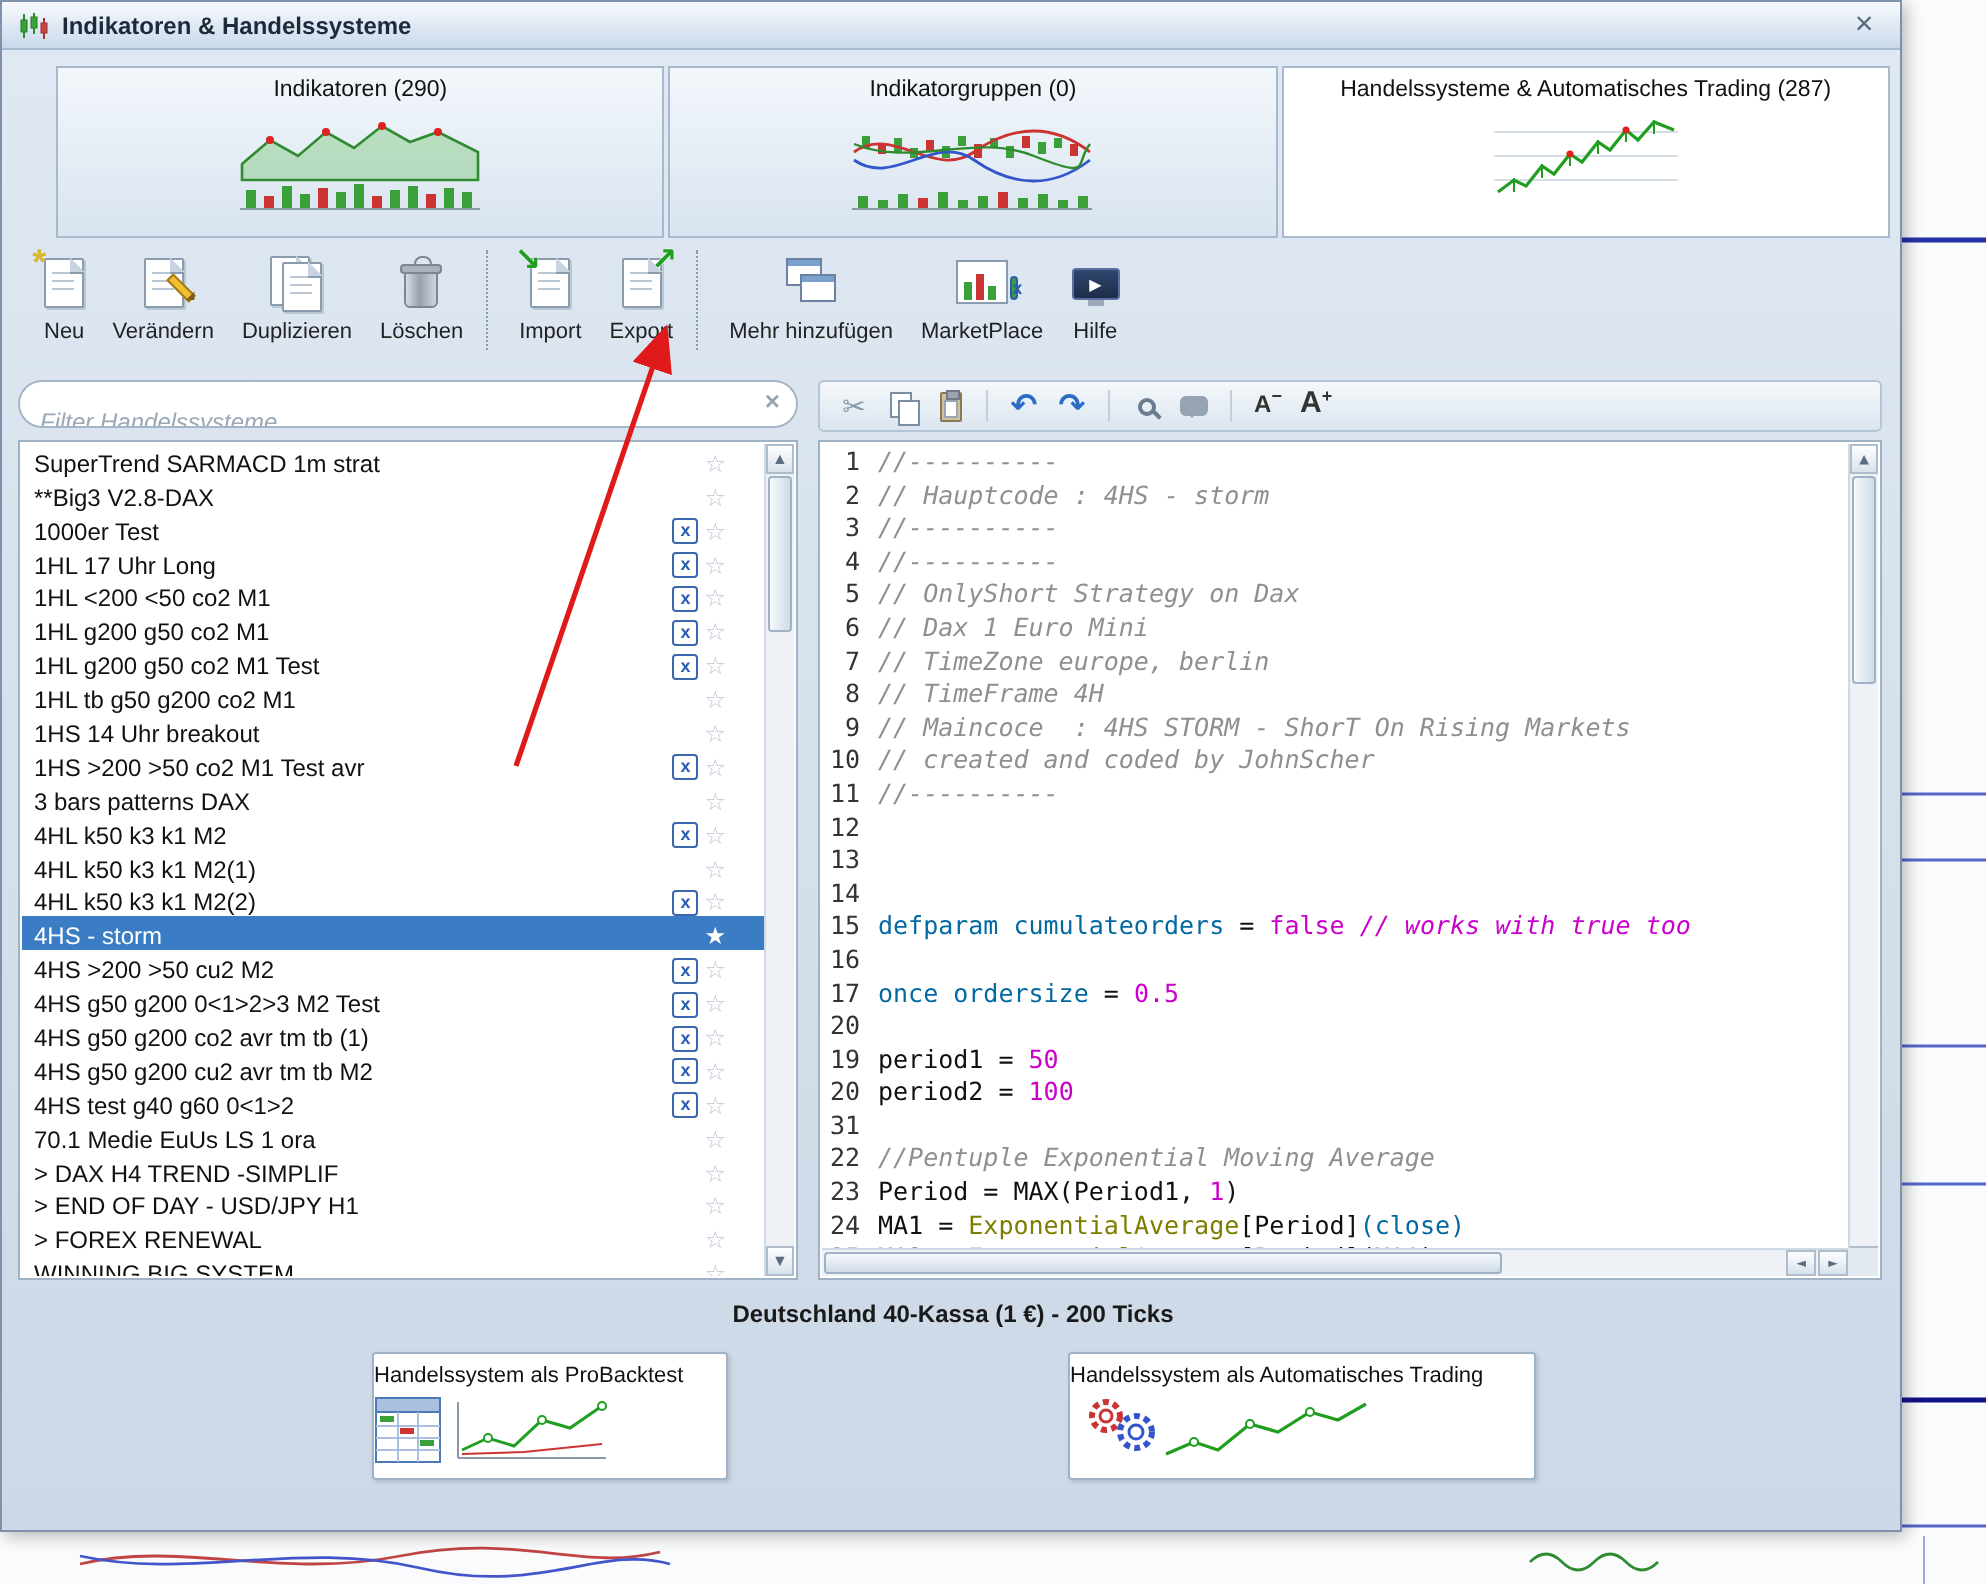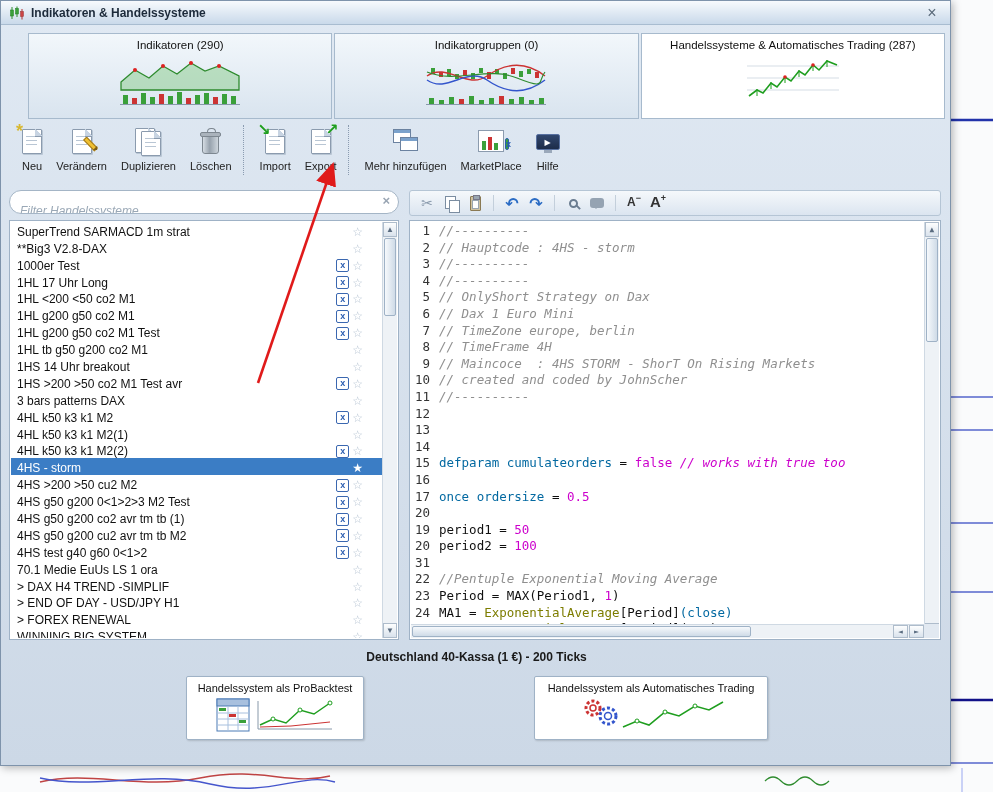--- a/index.html
+++ b/index.html
@@ -142,21 +142,21 @@
   .hthumb { position:absolute; left:1px; top:1px; bottom:1px; width:66%;
             background:linear-gradient(#f6f9fc,#cfdbe7); border:1px solid #9fb2c6; border-radius:2px; }
   .hbtn { position:absolute; top:0; width:15px; height:13px; background:linear-gradient(#fdfefe,#d9e2ec);
           border:1px solid #aebccb; color:#5a6c80; font-size:8px; text-align:center; line-height:12px; }
   .hbtn.left { right:16px; } .hbtn.right { right:0; }
   .corner { position:absolute; right:1px; bottom:1px; width:15px; height:14px; background:#e2e9f1; }
 
   
   .instrument { position:absolute; top:649px; left:0; width:951px; text-align:center;
                 font-weight:bold; font-size:12px; color:#1a1a1a; }
-  .big-btn { position:absolute; background:#fff; border:1px solid #9fb2c6; border-radius:2px; text-align:center;
+  .big-btn { position:absolute; background:#fff; border:1px solid #9fb2c6; border-radius:2px; text-align:left;
              padding-top:5px; font-size:11px; color:#111; box-shadow:1px 1px 2px rgba(0,0,0,.15); }
   .btn-backtest { left:185px; top:675px; width:178px; height:64px; }
   .btn-autotrading { left:533px; top:675px; width:234px; height:64px; }
   .big-btn svg { margin-top:3px; }
 
   .annotation { position:absolute; z-index:6; pointer-events:none; }
 </style>
 </head>
 <body>
 

